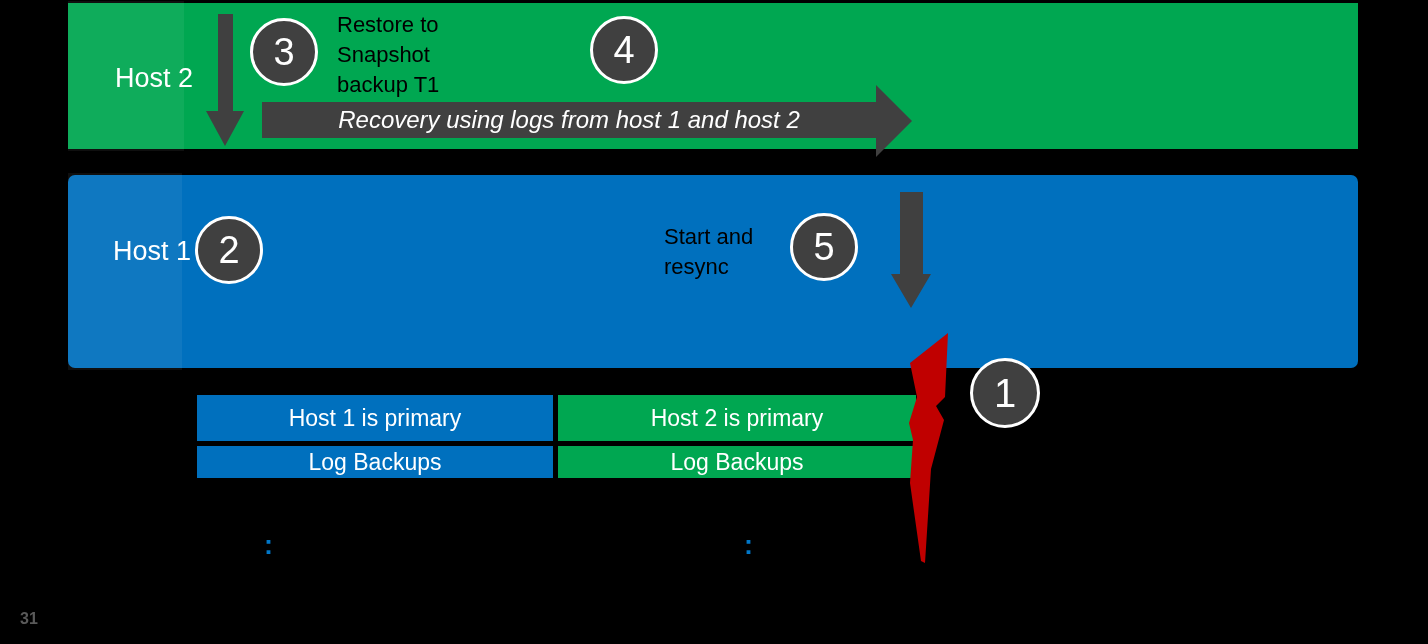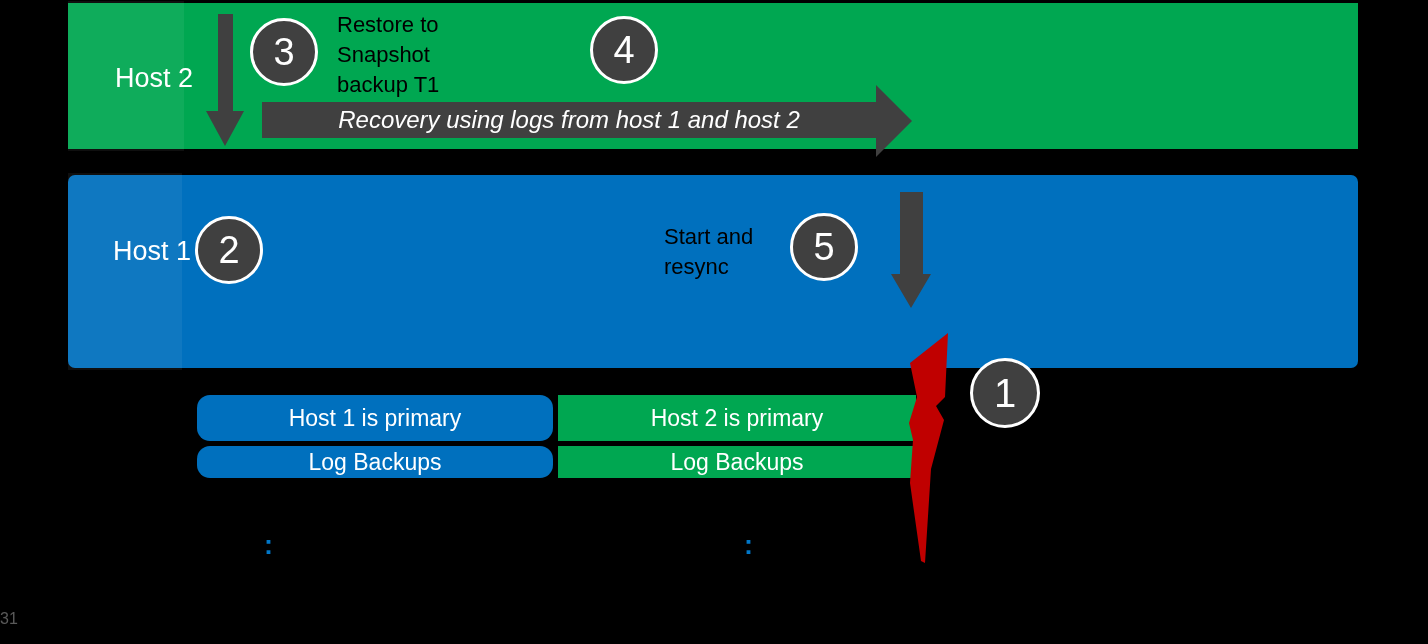--- a/index.html
+++ b/index.html
@@ -62,21 +62,21 @@
     border-top: 36px solid transparent;
     border-bottom: 36px solid transparent;
     border-left: 36px solid var(--dark-gray);
   }
 
   .tbar {
     position: absolute;
     display: flex; align-items: center; justify-content: center;
     color: var(--text-light); font-size: 23px; white-space: nowrap;
   }
-  .tbar-blue { background: var(--blue); border-radius: 13px; }
+  .tbar-blue { background: var(--blue); }
   .tbar-green { background: var(--green); }
   .tbar-h1p { left: 197px; top: 395px; width: 356px; height: 46px; }
   .tbar-h2p { left: 558px; top: 395px; width: 358px; height: 46px; }
   .tbar-lb1 { left: 197px; top: 446px; width: 356px; height: 32px; }
   .tbar-lb2 { left: 558px; top: 446px; width: 358px; height: 32px; }
 
   .bolt { position: absolute; left: 895px; top: 325px; }
 
   .failure-circle {
     position: absolute; left: 970px; top: 358px; width: 70px; height: 70px;
@@ -87,22 +87,22 @@
   }
 
   .colon {
     position: absolute; color: var(--colon-blue);
     font-size: 27px; font-weight: bold; line-height: 27px;
   }
   .colon-left { left: 264px; top: 532px; }
   .colon-right { left: 744px; top: 532px; }
 
   .page-number {
-    position: absolute; left: 0; top: 610px;
-    color: var(--page-number-gray); font-size: 16px; font-weight: normal;
+    position: absolute; left: 20px; top: 610px;
+    color: var(--page-number-gray); font-size: 16px; font-weight: bold;
   }
 </style>
 </head>
 <body>
 
 <div class="stage">
 
   <div class="lane lane-host2">
     <div class="lane-label-block"></div>
     <div class="lane-label">Host 2</div>

